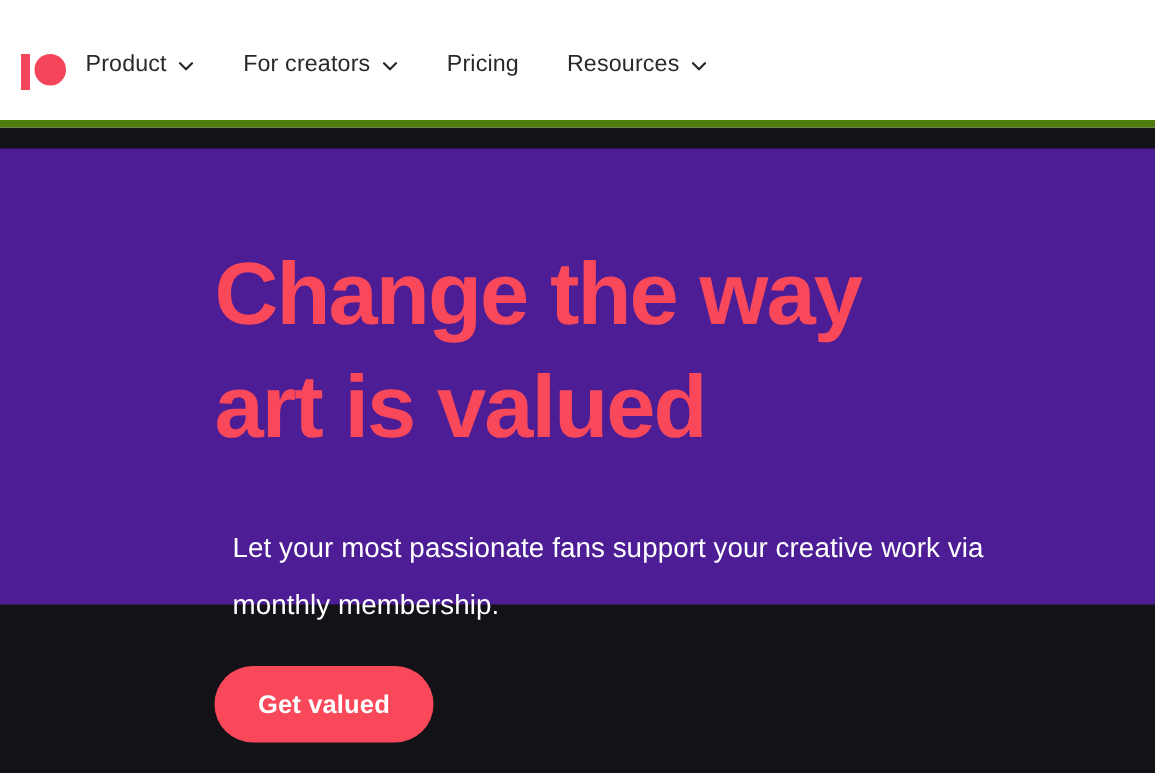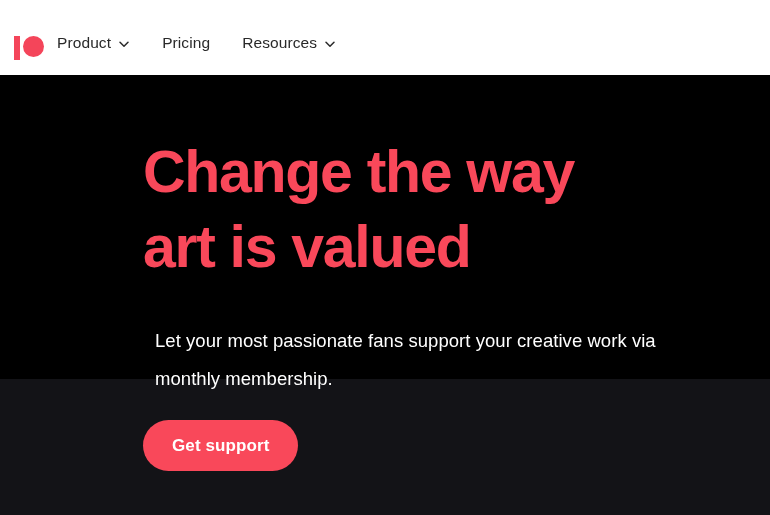--- a/index.html
+++ b/index.html
@@ -76,25 +76,25 @@
     height: 12px;
     flex: none;
     position: relative;
     top: 1px;
   }
   .chev svg { display: block; }
 
   
   .hero {
     position: absolute;
-    top: 75px;
+    top: 99px;
     left: 0;
     width: 770px;
     height: 304px;
-    background: #000000;
+    background: #4c1d95;
   }
 
   .hero-inner {
     position: absolute;
     left: 143px;
     top: 0;
     width: 560px;
   }
 
   .headline {
@@ -162,20 +162,28 @@
 
       <div class="nav-item">
         <span>Product</span>
         <span class="chev">
           <svg width="12" height="12" viewBox="0 0 12 12">
             <path d="M2 4.2 L6 8.2 L10 4.2" fill="none" stroke="#292929" stroke-width="1.5" stroke-linecap="round" stroke-linejoin="round"></path>
           </svg>
         </span>
       </div>
 
+      <div class="nav-item">
+        <span>For creators</span>
+        <span class="chev">
+          <svg width="12" height="12" viewBox="0 0 12 12">
+            <path d="M2 4.2 L6 8.2 L10 4.2" fill="none" stroke="#292929" stroke-width="1.5" stroke-linecap="round" stroke-linejoin="round"></path>
+          </svg>
+        </span>
+      </div>
 
       <div class="nav-item">
         <span>Pricing</span>
       </div>
 
       <div class="nav-item">
         <span>Resources</span>
         <span class="chev">
           <svg width="12" height="12" viewBox="0 0 12 12">
             <path d="M2 4.2 L6 8.2 L10 4.2" fill="none" stroke="#292929" stroke-width="1.5" stroke-linecap="round" stroke-linejoin="round"></path>
@@ -188,18 +196,18 @@
   </header>
 
   <section class="hero">
     <div class="hero-inner">
 
       <h1 class="headline">Change the way
 art is valued</h1>
 
       <p class="subtext">Let your most passionate fans support your creative work via monthly membership.</p>
 
-      <button class="cta">Get support</button>
+      <button class="cta">Get valued</button>
 
     </div>
   </section>
 
 </div>
 
 </body></html>

